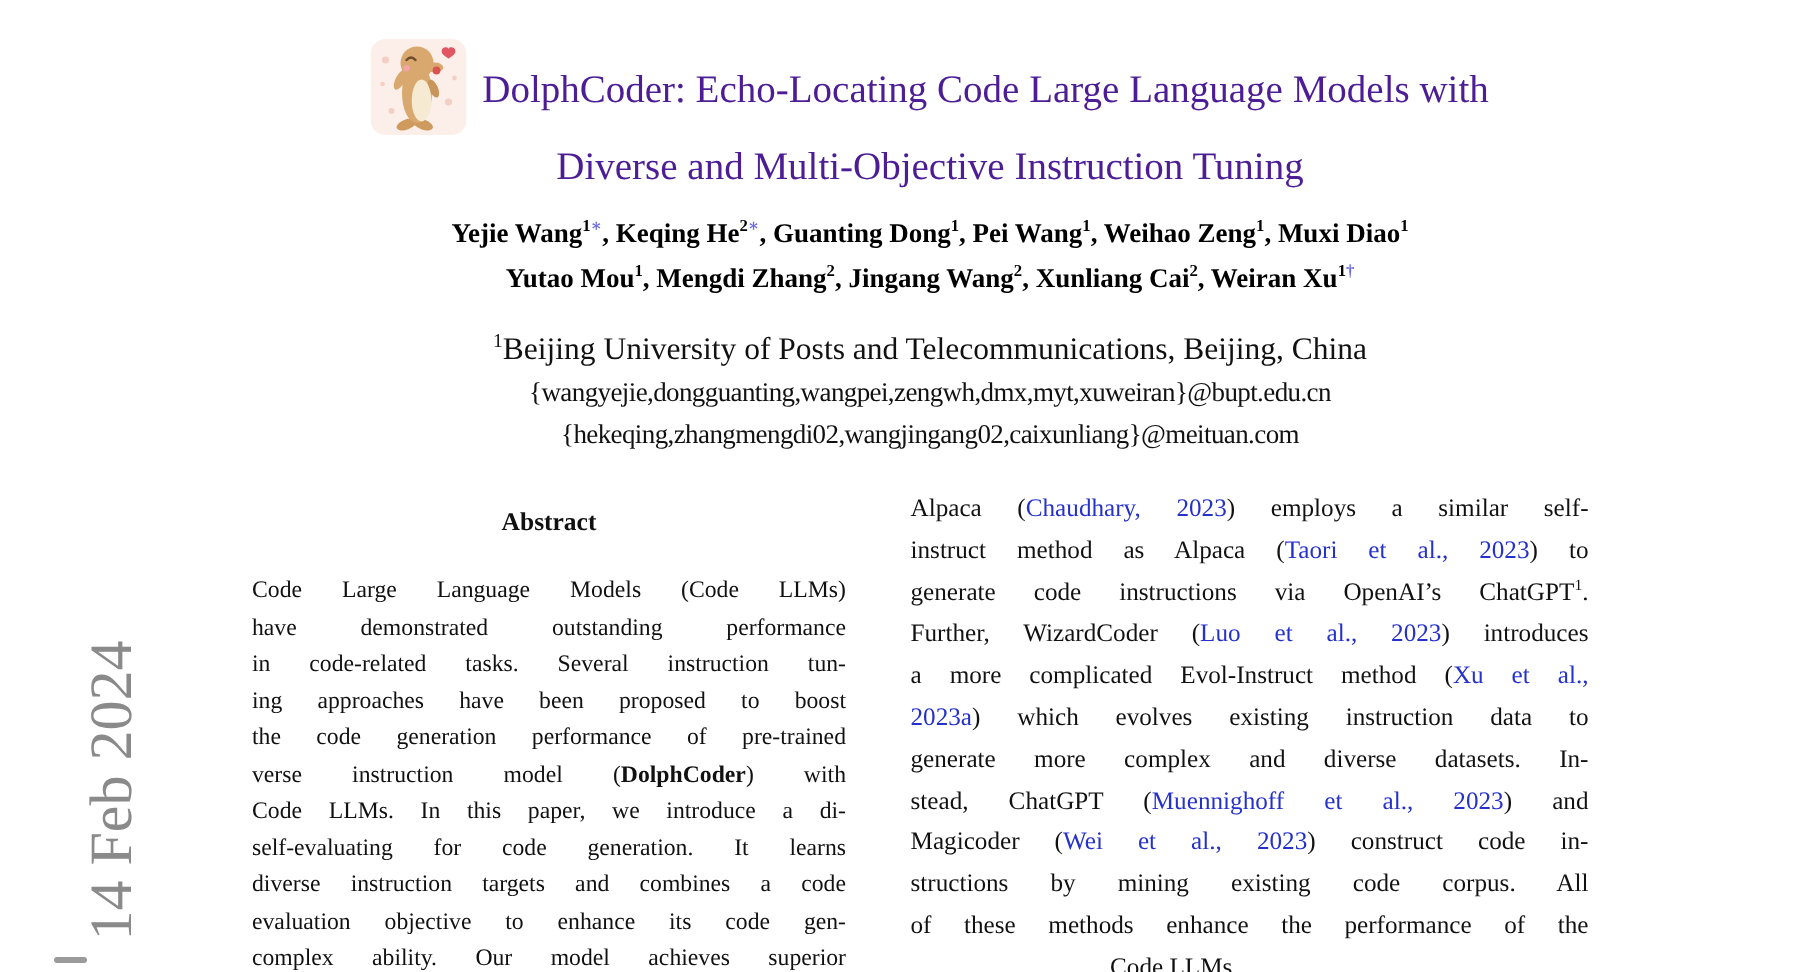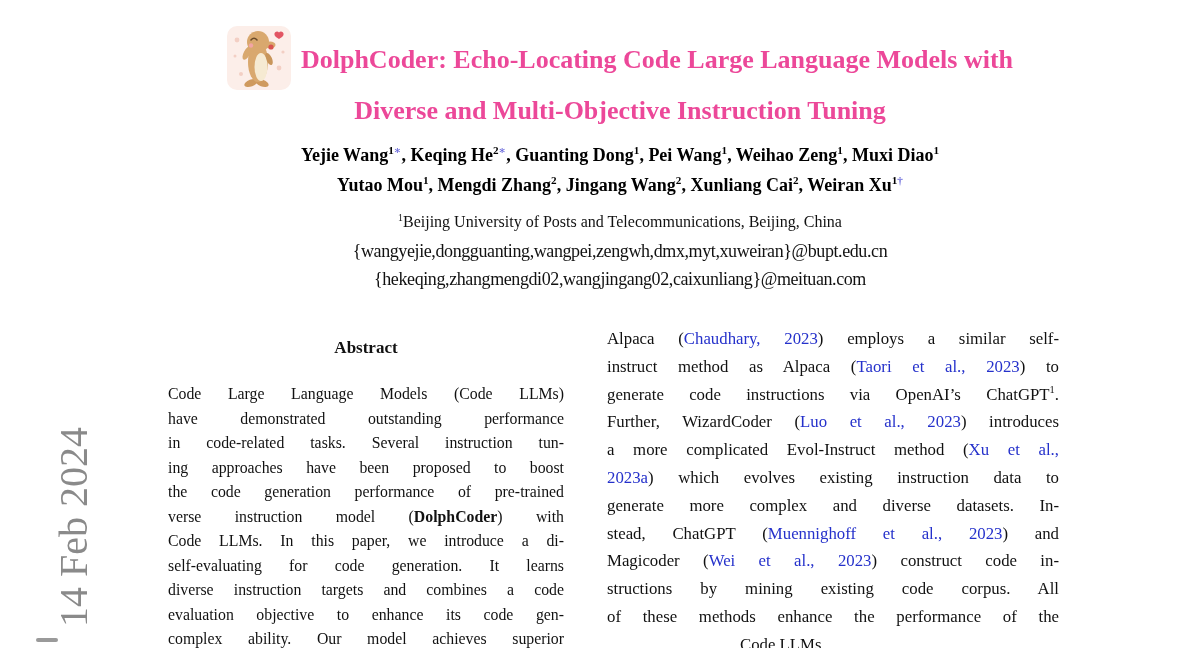--- a/index.html
+++ b/index.html
@@ -34,42 +34,42 @@
     width:22px;height:4px;
     background:#9a9a9a;
     border-radius:2px;
   }
   .header{
     position:absolute;
     left:158px;top:26px;width:924px;
     text-align:center;
   }
   .title{
-    font-weight:bold;
+    font-weight:normal;
     font-size:26px;
     line-height:41px;
-    color:#ec4899;
+    color:#4c1d95;
   }
   .title-icon{
     display:inline-block;
     width:64px;height:64px;
     vertical-align:-22px;
     margin-right:10px;
   }
   .authors{
     margin-top:9px;
     font-size:18px;
     font-weight:bold;
     line-height:30px;
     color:#000;
   }
   .affils{
-    font-size:16px;
+    font-size:21px;
     line-height:26px;
-    margin-top:9px;
+    margin-top:19px;
   }
   .emails{
     font-family:Liberation Serif, serif;
     font-size:18px;
     line-height:28px;
     margin-top:2px;
     letter-spacing:-0.4px;
   }
   .col-left{
     position:absolute;

